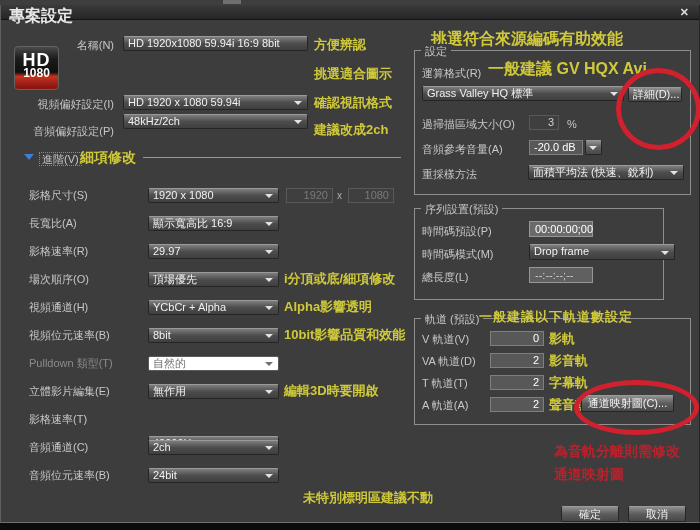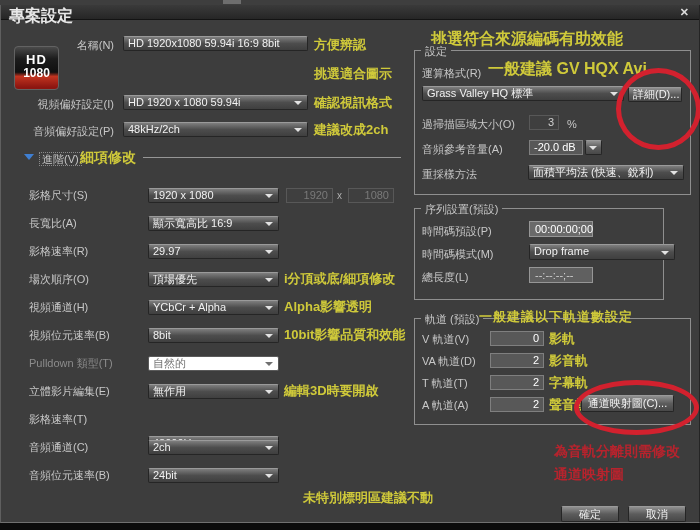--- a/index.html
+++ b/index.html
@@ -35,21 +35,21 @@
   .ann.big { font-size:16px; }
   .ann.mid { font-size:14px; }
   .rann { font-weight:bold; color:#b7232d; font-size:14px; }
   .ellipse { border:5px solid #d2212e; border-radius:50%; }
   .tri-down { width:0; height:0; border-left:5px solid transparent; border-right:5px solid transparent; border-top:6px solid #3f7fd2; }
   .advlbl { font-size:11px; color:#c8c8c8; border:1px dotted #8a8a8a; padding:0 2px; line-height:12px; }
   .divider { height:1px; background:#969696; }
   .hdicon { left:13px; top:41px; width:45px; height:44px; border-radius:4px; border:1px solid #626262;
             background:linear-gradient(180deg,#4a4a4a 0%,#1c1c1c 28%,#101010 60%,#c23420 70%,#8c1510 96%);
             text-align:center; color:#fff; font-weight:bold; }
-  .hdicon .t1 { font-size:13px; margin-top:6px; letter-spacing:1px; line-height:14px; }
+  .hdicon .t1 { font-size:18px; margin-top:6px; letter-spacing:1px; line-height:14px; }
   .hdicon .t2 { font-size:12px; line-height:13px; }
   .sep { font-size:10px; color:#b0b0b0; }
 </style>
 </head>
 <body>
 
 <div class="abs topstrip">
   <div class="abs toptab"></div>
 </div>
 
@@ -72,21 +72,21 @@
   <span class="abs ann" style="left:313px;top:60px;">挑選適合圖示</span>
 
   <span class="abs lbl rlbl" style="left:20px;top:93px;width:93px;">視頻偏好設定(I)</span>
   <div class="abs dd" style="left:122px;top:90px;width:185px;">
     <span>HD 1920 x 1080 59.94i</span>
     <span class="caret"></span>
   </div>
   <span class="abs ann" style="left:313px;top:89px;">確認視訊格式</span>
 
   <span class="abs lbl rlbl" style="left:20px;top:120px;width:93px;">音頻偏好設定(P)</span>
-  <div class="abs dd" style="left:122px;top:117px;width:185px;">
+  <div class="abs dd" style="left:122px;top:109px;width:185px;">
     <span>48kHz/2ch</span>
     <span class="caret"></span>
   </div>
   <span class="abs ann" style="left:313px;top:116px;">建議改成2ch</span>
 
   <span class="abs tri-down" style="left:23px;top:149px;"></span>
   <span class="abs advlbl" style="left:38px;top:147px;">進階(V)</span>
   <span class="abs ann mid" style="left:79px;top:144px;">細項修改</span>
   <div class="abs divider" style="left:142px;top:152px;width:258px;"></div>
 

